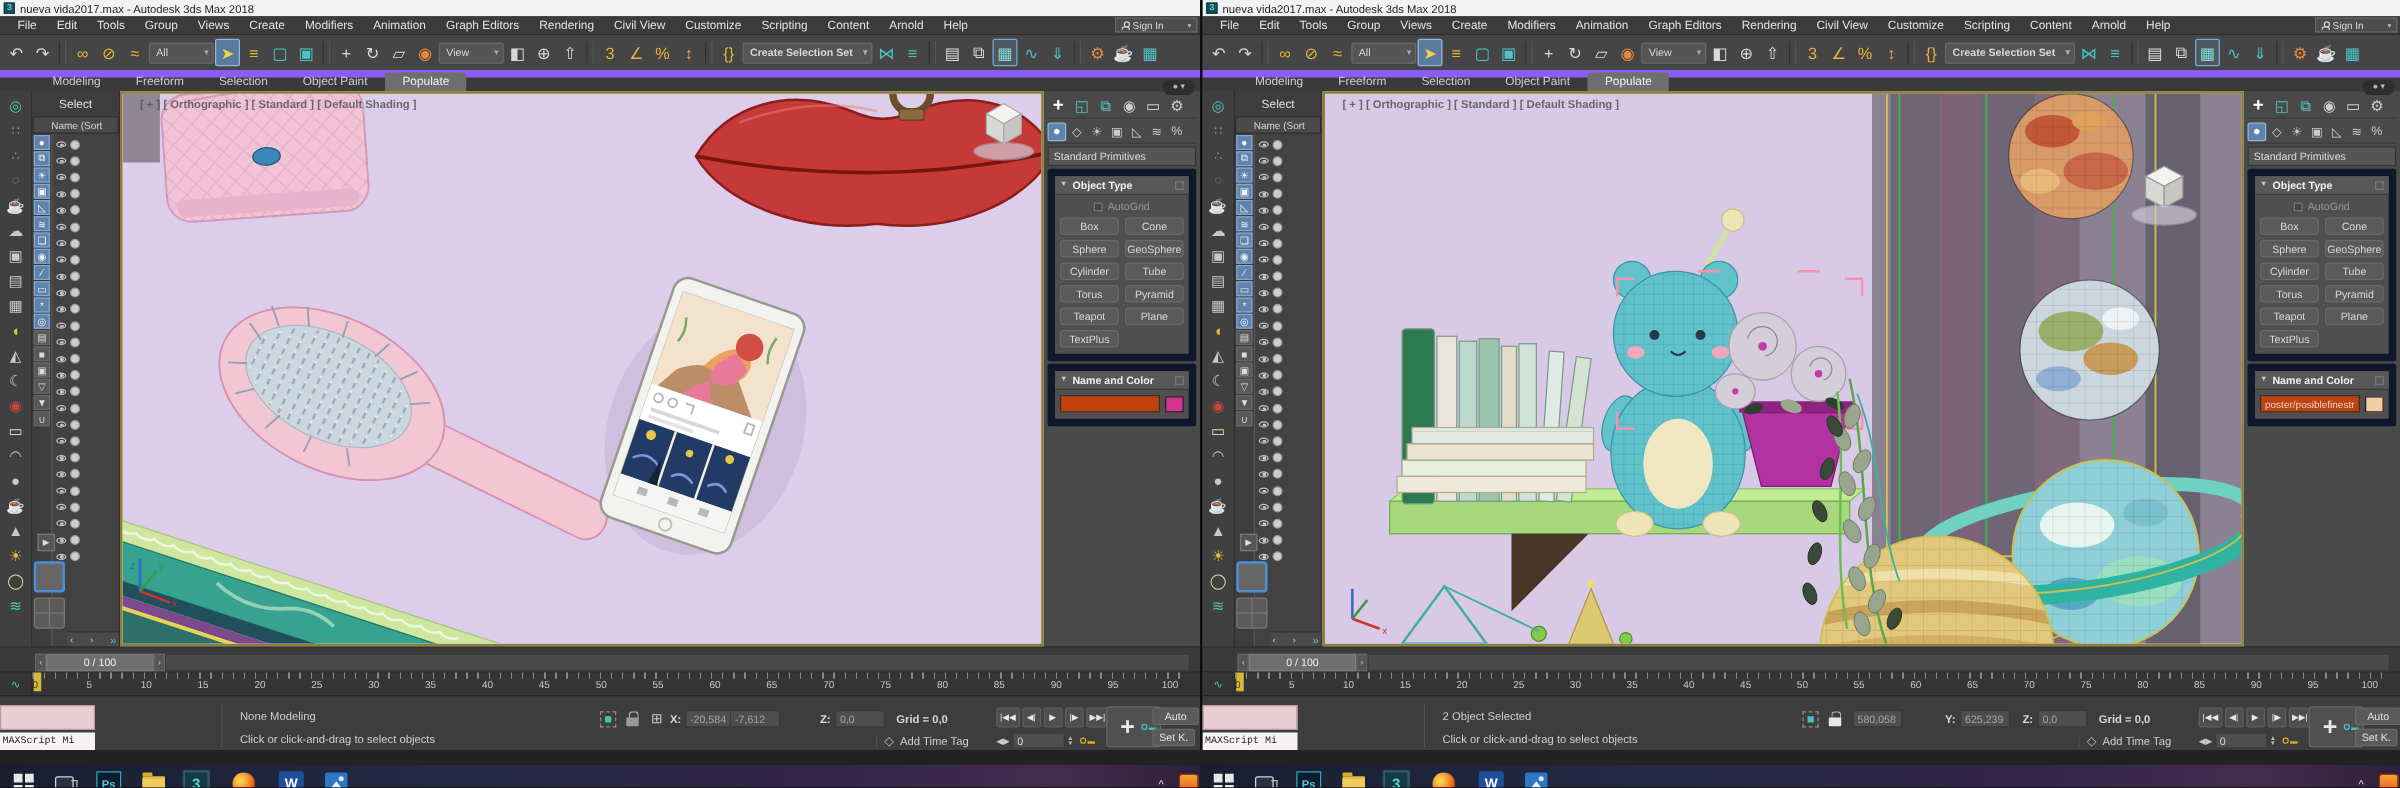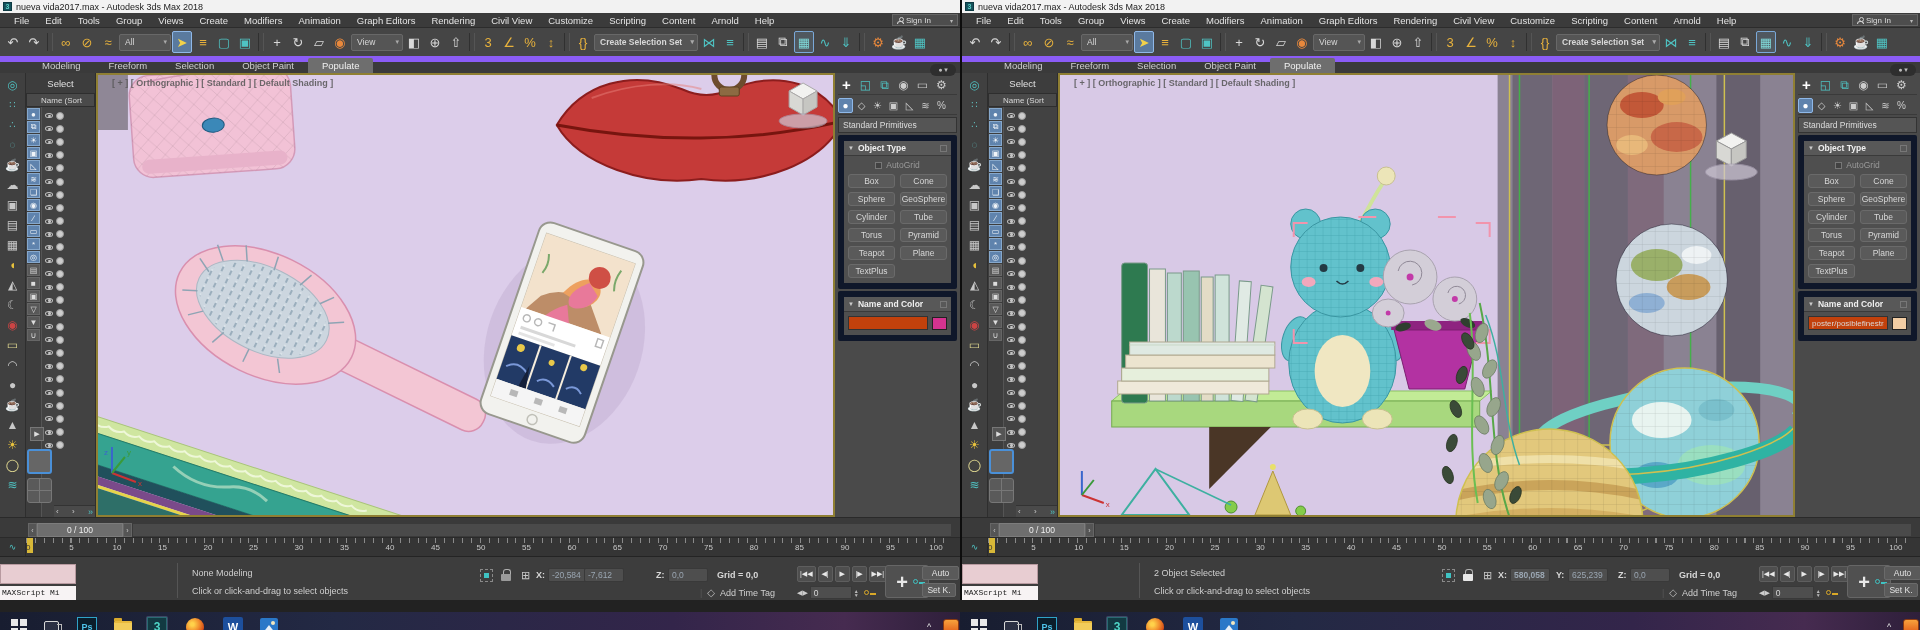--- a/index.html
+++ b/index.html
@@ -1217,21 +1217,21 @@
       <div class="mxl">MAXScript Mi</div>
       <div class="sdiv"></div>
       <span class="selstat">2 Object Selected</span>
       <span class="promptstat">Click or click-and-drag to select objects</span>
       <span class="sic selreg" style="left:480px">
           <i></i>
         </span>
       <span class="sic lockic lit" style="left:500px"></span>
       <span class="sic xyzic" style="left:519px">⊞</span>
       <span class="clabel" style="left:536px">X:</span>
-      <input class="cfield" style="left: 548px; width: 40px; font-weight: bold;" readonly="" value="580,058">
+      <input class="cfield" style="left: 520px; width: 40px;" readonly="" value="580,058">
       <span class="clabel" style="left:594px">Y:</span>
       <input class="cfield" style="left: 606px; width: 40px;" readonly="" value="625,239">
       <span class="clabel" style="left:656px">Z:</span>
       <input class="cfield" style="left: 668px; width: 40px;" readonly="" value="0,0">
       <span class="gridlbl" style="left:717px">Grid = 0,0</span>
       <span class="attag" style="left:700px">
         <span style="color:#555">|</span>
           <span class="cube">◇</span>
         <span>Add Time Tag</span>
       </span>

